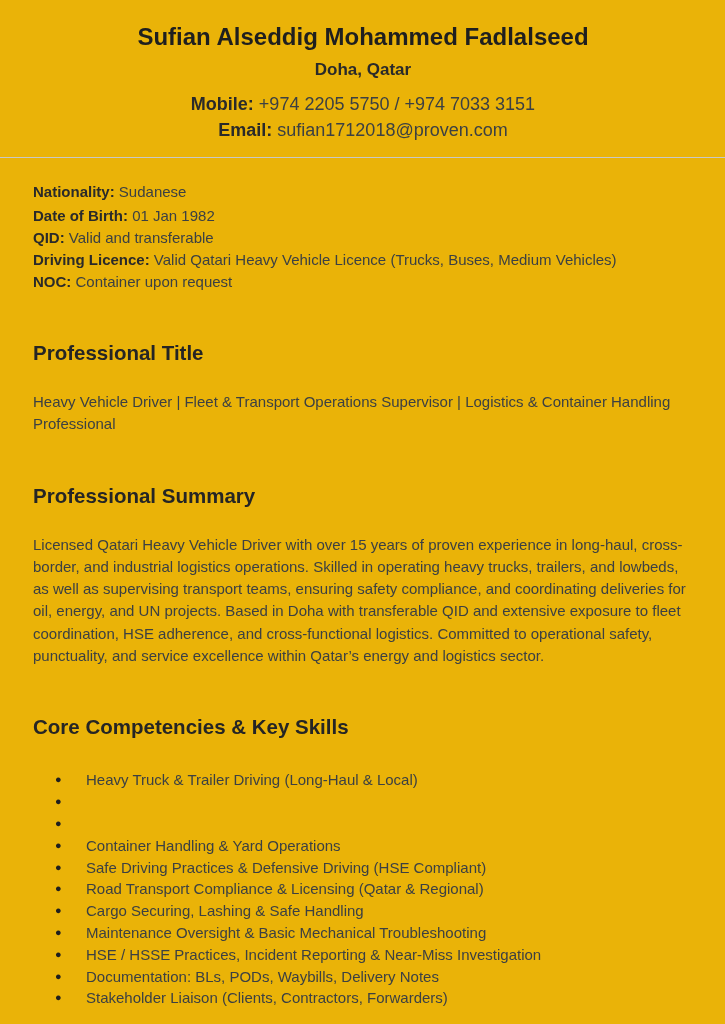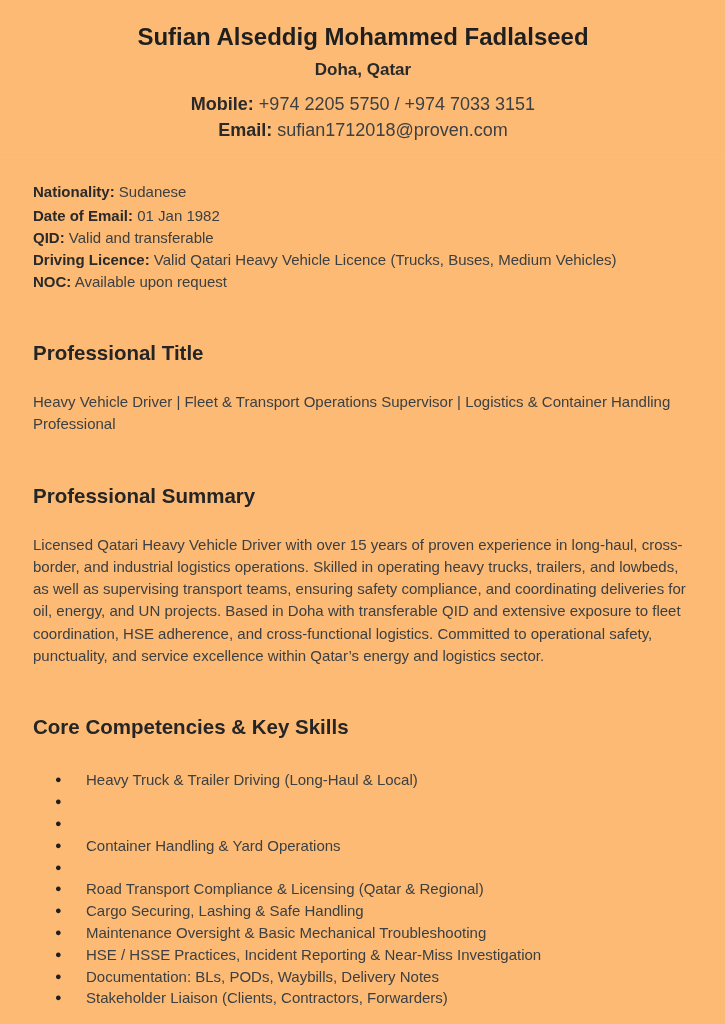--- a/index.html
+++ b/index.html
@@ -6,21 +6,21 @@
   html, body { background: #ffffff; }
   body {
     width: 725px;
     font-family: "Liberation Sans", "DejaVu Sans", sans-serif;
     color: #3c4043;
     -webkit-font-smoothing: antialiased;
   }
   .page {
     width: 725px;
     min-height: 1024px;
-    background: #fdba74;
+    background: #eab308;
     padding-top: 22px;
   }
   .content { padding-left: 33px; padding-right: 32px; }
 
   
   .doc-header { text-align: center; }
   .candidate-name {
     font-size: 24px;
     font-weight: 700;
     color: #1f1f1f;
@@ -111,30 +111,30 @@
     </div>
   </header>
 
   <hr class="divider">
 
   <section class="personal content">
     <div class="row large">
       <span class="lbl">Nationality:</span><span> Sudanese</span>
     </div>
     <div class="row">
-      <span class="lbl">Date of Email:</span><span> 01 Jan 1982</span>
+      <span class="lbl">Date of Birth:</span><span> 01 Jan 1982</span>
     </div>
     <div class="row">
       <span class="lbl">QID:</span><span> Valid and transferable</span>
     </div>
     <div class="row">
       <span class="lbl">Driving Licence:</span><span> Valid Qatari Heavy Vehicle Licence (Trucks, Buses, Medium Vehicles)</span>
     </div>
     <div class="row">
-      <span class="lbl">NOC:</span><span> Available upon request</span>
+      <span class="lbl">NOC:</span><span> Container upon request</span>
     </div>
   </section>
 
   <section class="content">
     <h2 class="section-heading">Professional Title</h2>
     <p class="section-text">Heavy Vehicle Driver | Fleet &amp; Transport Operations Supervisor | Logistics &amp; Container Handling Professional</p>
   </section>
 
   <section class="content">
     <h2 class="section-heading">Professional Summary</h2>
@@ -153,20 +153,21 @@
       </li>
       <li>
         <span class="bullet">●</span>
       </li>
       <li>
         <span class="bullet">●</span>
           <span>Container Handling &amp; Yard Operations</span>
       </li>
       <li>
         <span class="bullet">●</span>
+          <span>Safe Driving Practices &amp; Defensive Driving (HSE Compliant)</span>
       </li>
       <li>
         <span class="bullet">●</span>
           <span>Road Transport Compliance &amp; Licensing (Qatar &amp; Regional)</span>
       </li>
       <li>
         <span class="bullet">●</span>
           <span>Cargo Securing, Lashing &amp; Safe Handling</span>
       </li>
       <li>

